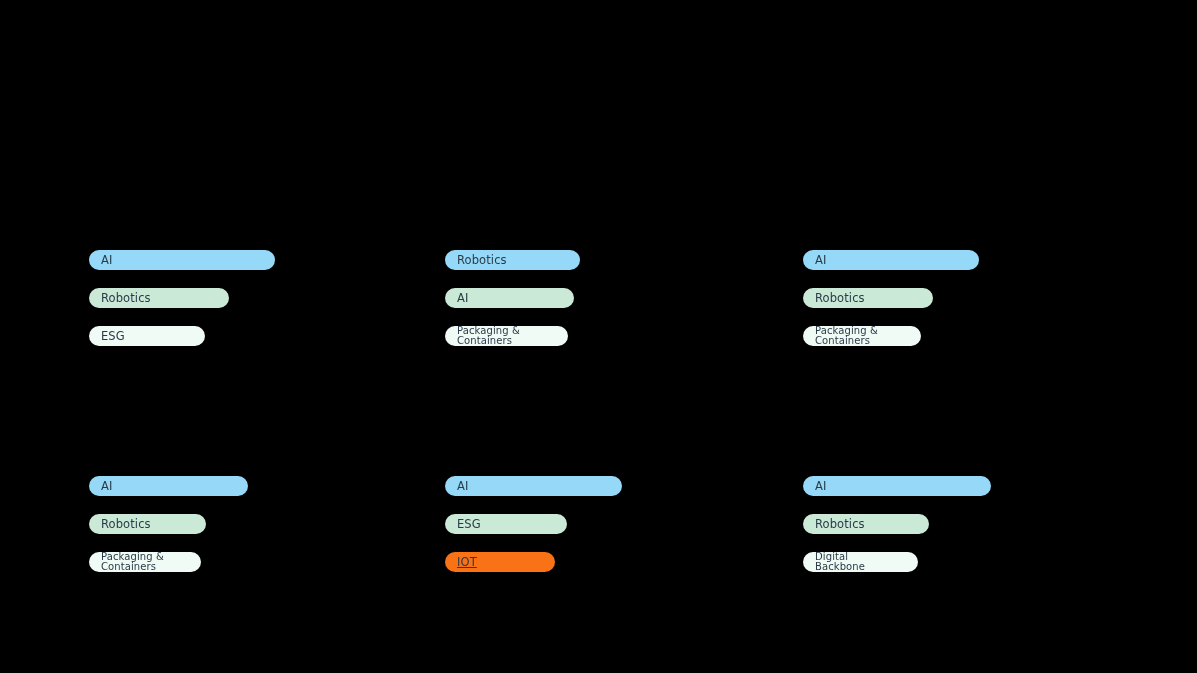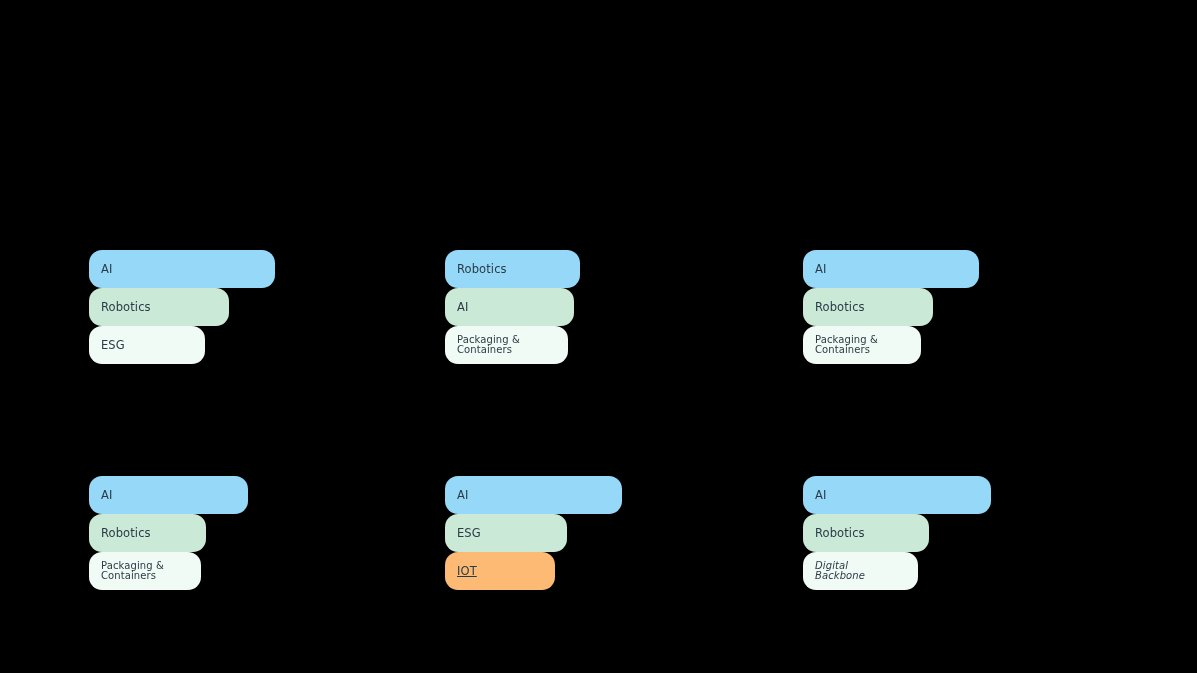--- a/index.html
+++ b/index.html
@@ -32,21 +32,21 @@
   .col-2 { left: 803px; }
 
   
   .row-0 { top: 250px; }
   .row-1 { top: 476px; }
 
   .pill {
     position: absolute;
     left: 0;
     box-sizing: border-box;
-    height: 38px;
+    height: 20px;
     border-radius: 13px;
     display: flex;
     align-items: center;
     padding: 0 14px 0 12px;
     color: #2a3b47;
     font-size: 11.5px;
     line-height: 13px;
     letter-spacing: 0.1px;
     white-space: pre-line;
     overflow: hidden;
@@ -91,21 +91,21 @@
     </div>
     <div class="cell col-0 row-1">
       <div class="pill rank-0" style="width: 159px; background: rgb(150, 216, 248);"><span class="label">AI</span></div>
       <div class="pill rank-1" style="width: 117px; background: rgb(203, 233, 215);"><span class="label">Robotics</span></div>
       <div class="pill rank-2 two-line" style="width: 112px; background: rgb(241, 251, 245);"><span class="label">Packaging &amp;
 Containers</span></div>
     </div>
     <div class="cell col-1 row-1">
       <div class="pill rank-0" style="width: 177px; background: rgb(150, 216, 248);"><span class="label">AI</span></div>
       <div class="pill rank-1" style="width: 122px; background: rgb(203, 233, 215);"><span class="label">ESG</span></div>
-      <div class="pill rank-2" style="width: 110px; background: #fdba74; text-decoration: underline;"><span class="label">IOT</span></div>
+      <div class="pill rank-2" style="width: 110px; background: #f97316; text-decoration: underline;"><span class="label">IOT</span></div>
     </div>
     <div class="cell col-2 row-1">
       <div class="pill rank-0" style="width: 188px; background: rgb(150, 216, 248);"><span class="label">AI</span></div>
       <div class="pill rank-1" style="width: 126px; background: rgb(203, 233, 215);"><span class="label">Robotics</span></div>
-      <div class="pill rank-2 two-line" style="width: 115px; background: rgb(241, 251, 245); font-style: italic;"><span class="label">Digital
+      <div class="pill rank-2 two-line" style="width: 115px; background: rgb(241, 251, 245);"><span class="label">Digital
 Backbone</span></div>
     </div>
   </div>
 
 </body></html>

